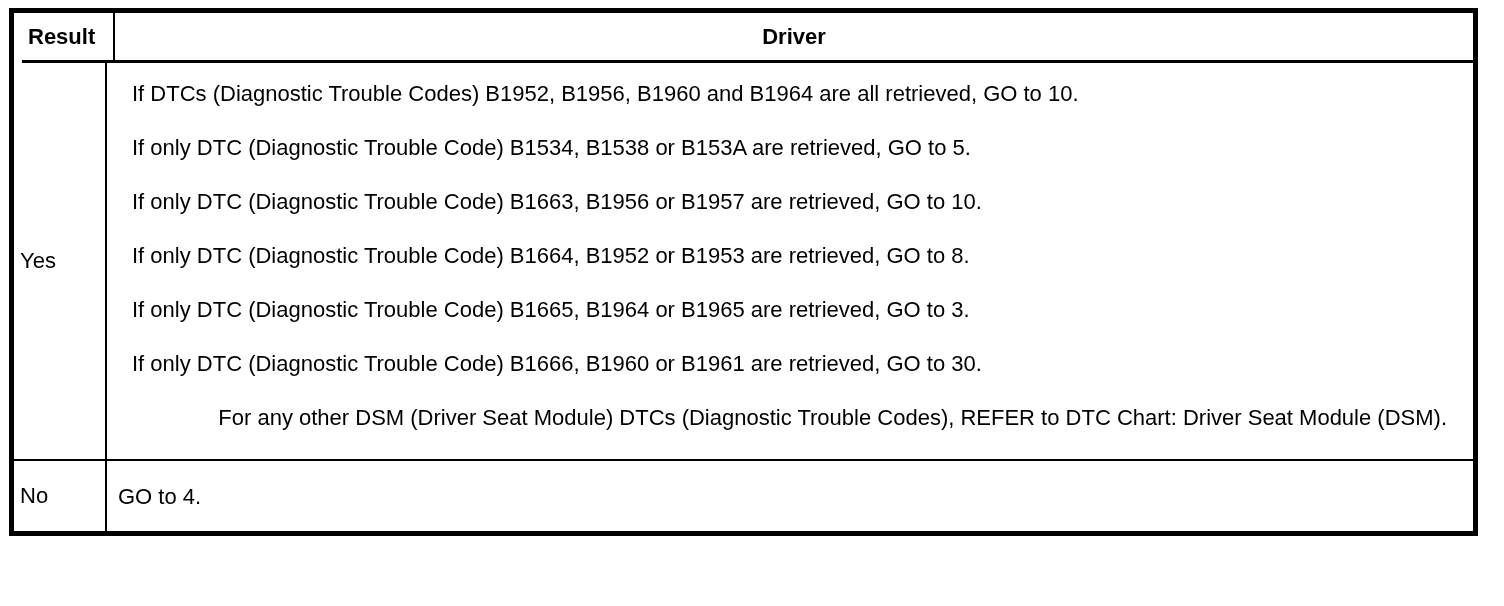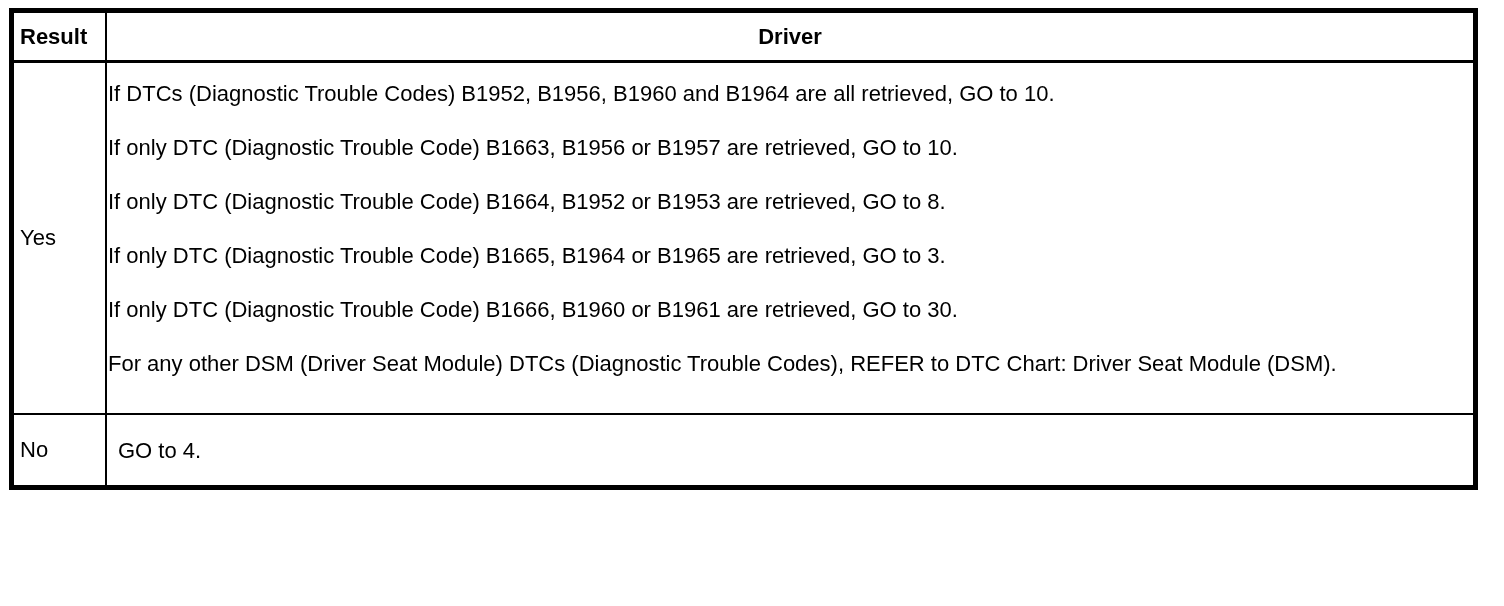--- a/index.html
+++ b/index.html
@@ -28,20 +28,21 @@
     background: #ffffff;
     font-size: 22px;
   }
   .row {
     display: grid;
     grid-template-columns: 93px 1fr;
   }
   .row-header {
     height: 47px;
     border-bottom: 3px solid #000000;
+    margin-left: 8px;
   }
   .row-yes {
     border-bottom: 2px solid #000000;
   }
   .row-no {
     height: 70px;
   }
   .result-cell {
     display: flex;
     align-items: center;
@@ -50,28 +51,29 @@
   }
   .header-cell {
     font-weight: bold;
   }
   .action-header-cell {
     display: flex;
     align-items: center;
     justify-content: center;
   }
   .action-cell {
-    padding: 17px 26px 20px 1px;
+    padding: 17px 26px 20px 25px;
   }
   .action-cell p {
     margin: 0 0 27px 0;
     line-height: 27px;
   }
   .action-cell p:last-child {
-    margin-bottom: 16px;
+    margin-bottom: 8px;
+    text-align: right;
   }
   .action-cell-no {
     display: flex;
     align-items: center;
     padding: 0 37px 0 11px;
   }
   .action-cell-no p {
     margin: 0;
     line-height: 27px;
   }
@@ -84,20 +86,21 @@
 
     <div class="row row-header">
       <div class="result-cell header-cell">Result</div>
       <div class="action-header-cell header-cell">Driver</div>
     </div>
 
     <div class="row row-yes">
       <div class="result-cell">Yes</div>
       <div class="action-cell">
         <p>If DTCs (Diagnostic Trouble Codes) B1952, B1956, B1960 and B1964 are all retrieved, GO to 10.</p>
+        <p>If only DTC (Diagnostic Trouble Code) B1534, B1538 or B153A are retrieved, GO to 5.</p>
         <p>If only DTC (Diagnostic Trouble Code) B1663, B1956 or B1957 are retrieved, GO to 10.</p>
         <p>If only DTC (Diagnostic Trouble Code) B1664, B1952 or B1953 are retrieved, GO to 8.</p>
         <p>If only DTC (Diagnostic Trouble Code) B1665, B1964 or B1965 are retrieved, GO to 3.</p>
         <p>If only DTC (Diagnostic Trouble Code) B1666, B1960 or B1961 are retrieved, GO to 30.</p>
         <p>For any other DSM (Driver Seat Module) DTCs (Diagnostic Trouble Codes), REFER to DTC Chart: Driver Seat Module (DSM).</p>
       </div>
     </div>
 
     <div class="row row-no">
       <div class="result-cell">No</div>

